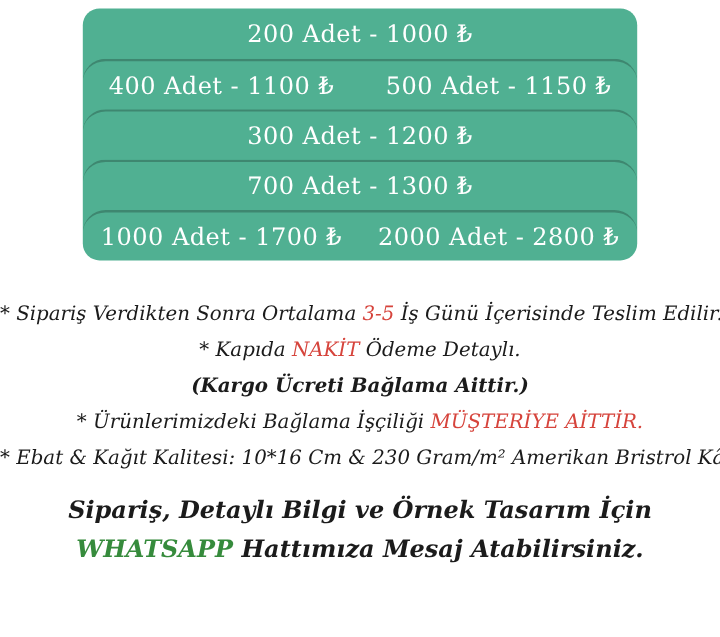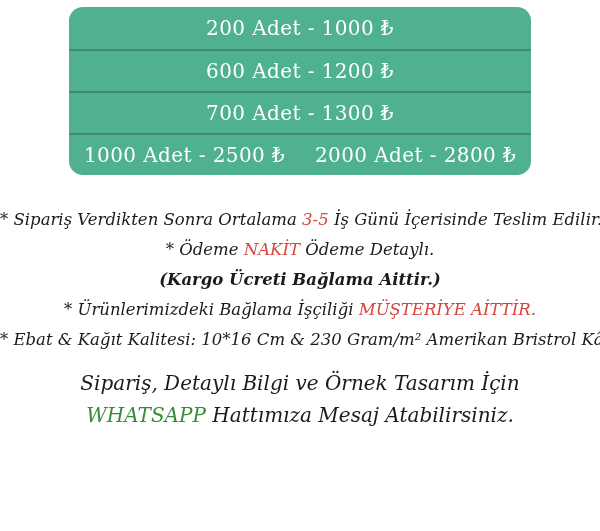--- a/index.html
+++ b/index.html
@@ -4,21 +4,21 @@
 <style>
   :root {
     --page-bg: #ffffff;
     --table-bg: #50B092;
     --table-divider: #3E8770;
     --table-text: #ffffff;
     --body-text: #1b1b1b;
     --red-accent: #D6443C;
     --green-accent: #368B3C;
   }
-  * { box-sizing: border-box; }
+  * { box-sizing: border-box; border-radius: 19px; }
   html, body {
     margin: 0; padding: 0;
     width: 600px; height: 531px;
     background: var(--page-bg);
     font-family: "DejaVu Serif", "DejaVu Sans", serif;
     overflow: hidden;
   }
   .price-table {
     width: 462px;
     margin: 7px auto 0 auto;
@@ -56,52 +56,56 @@
     line-height: 30px;
     white-space: nowrap;
   }
   .note-line.bold { font-weight: 700; }
   .seg-red { color: var(--red-accent); }
   .seg-green { color: var(--green-accent); }
   .footer {
     margin-top: 12px;
     text-align: center;
     font-style: italic;
-    font-weight: 400;
+    font-weight: 700;
     font-size: 20px;
     color: var(--body-text);
   }
   .footer-line {
     height: 32px;
     line-height: 32px;
     white-space: nowrap;
   }
 </style>
 </head>
 <body>
 
 <div class="price-table">
     <div class="price-row">
       <div class="price-cell">200 Adet - 1000 ₺</div>
     </div>
     <div class="price-row">
-      <div class="price-cell">600 Adet - 1200 ₺</div>
+      <div class="price-cell">400 Adet - 1100 ₺</div>
+      <div class="price-cell">500 Adet - 1150 ₺</div>
+    </div>
+    <div class="price-row">
+      <div class="price-cell">300 Adet - 1200 ₺</div>
     </div>
     <div class="price-row">
       <div class="price-cell">700 Adet - 1300 ₺</div>
     </div>
     <div class="price-row">
-      <div class="price-cell">1000 Adet - 2500 ₺</div>
+      <div class="price-cell">1000 Adet - 1700 ₺</div>
       <div class="price-cell">2000 Adet - 2800 ₺</div>
     </div>
   </div>
 
 <div class="notes">
     <div class="note-line"><span>* Sipariş Verdikten Sonra Ortalama </span><span class="seg-red">3-5</span><span> İş Günü İçerisinde Teslim Edilir.</span></div>
-    <div class="note-line"><span>* Ödeme </span><span class="seg-red">NAKİT</span><span> Ödeme Detaylı.</span></div>
+    <div class="note-line"><span>* Kapıda </span><span class="seg-red">NAKİT</span><span> Ödeme Detaylı.</span></div>
     <div class="note-line bold"><span>(Kargo Ücreti Bağlama Aittir.)</span></div>
     <div class="note-line"><span>* Ürünlerimizdeki Bağlama İşçiliği </span><span class="seg-red">MÜŞTERİYE AİTTİR.</span></div>
     <div class="note-line"><span>* Ebat &amp; Kağıt Kalitesi: 10*16 Cm &amp; 230 Gram/m² Amerikan Bristrol Kâğıt</span></div>
   </div>
 
 <div class="footer">
     <div class="footer-line"><span>Sipariş, Detaylı Bilgi ve Örnek Tasarım İçin</span></div>
     <div class="footer-line"><span class="seg-green">WHATSAPP</span><span> Hattımıza Mesaj Atabilirsiniz.</span></div>
   </div>
 

